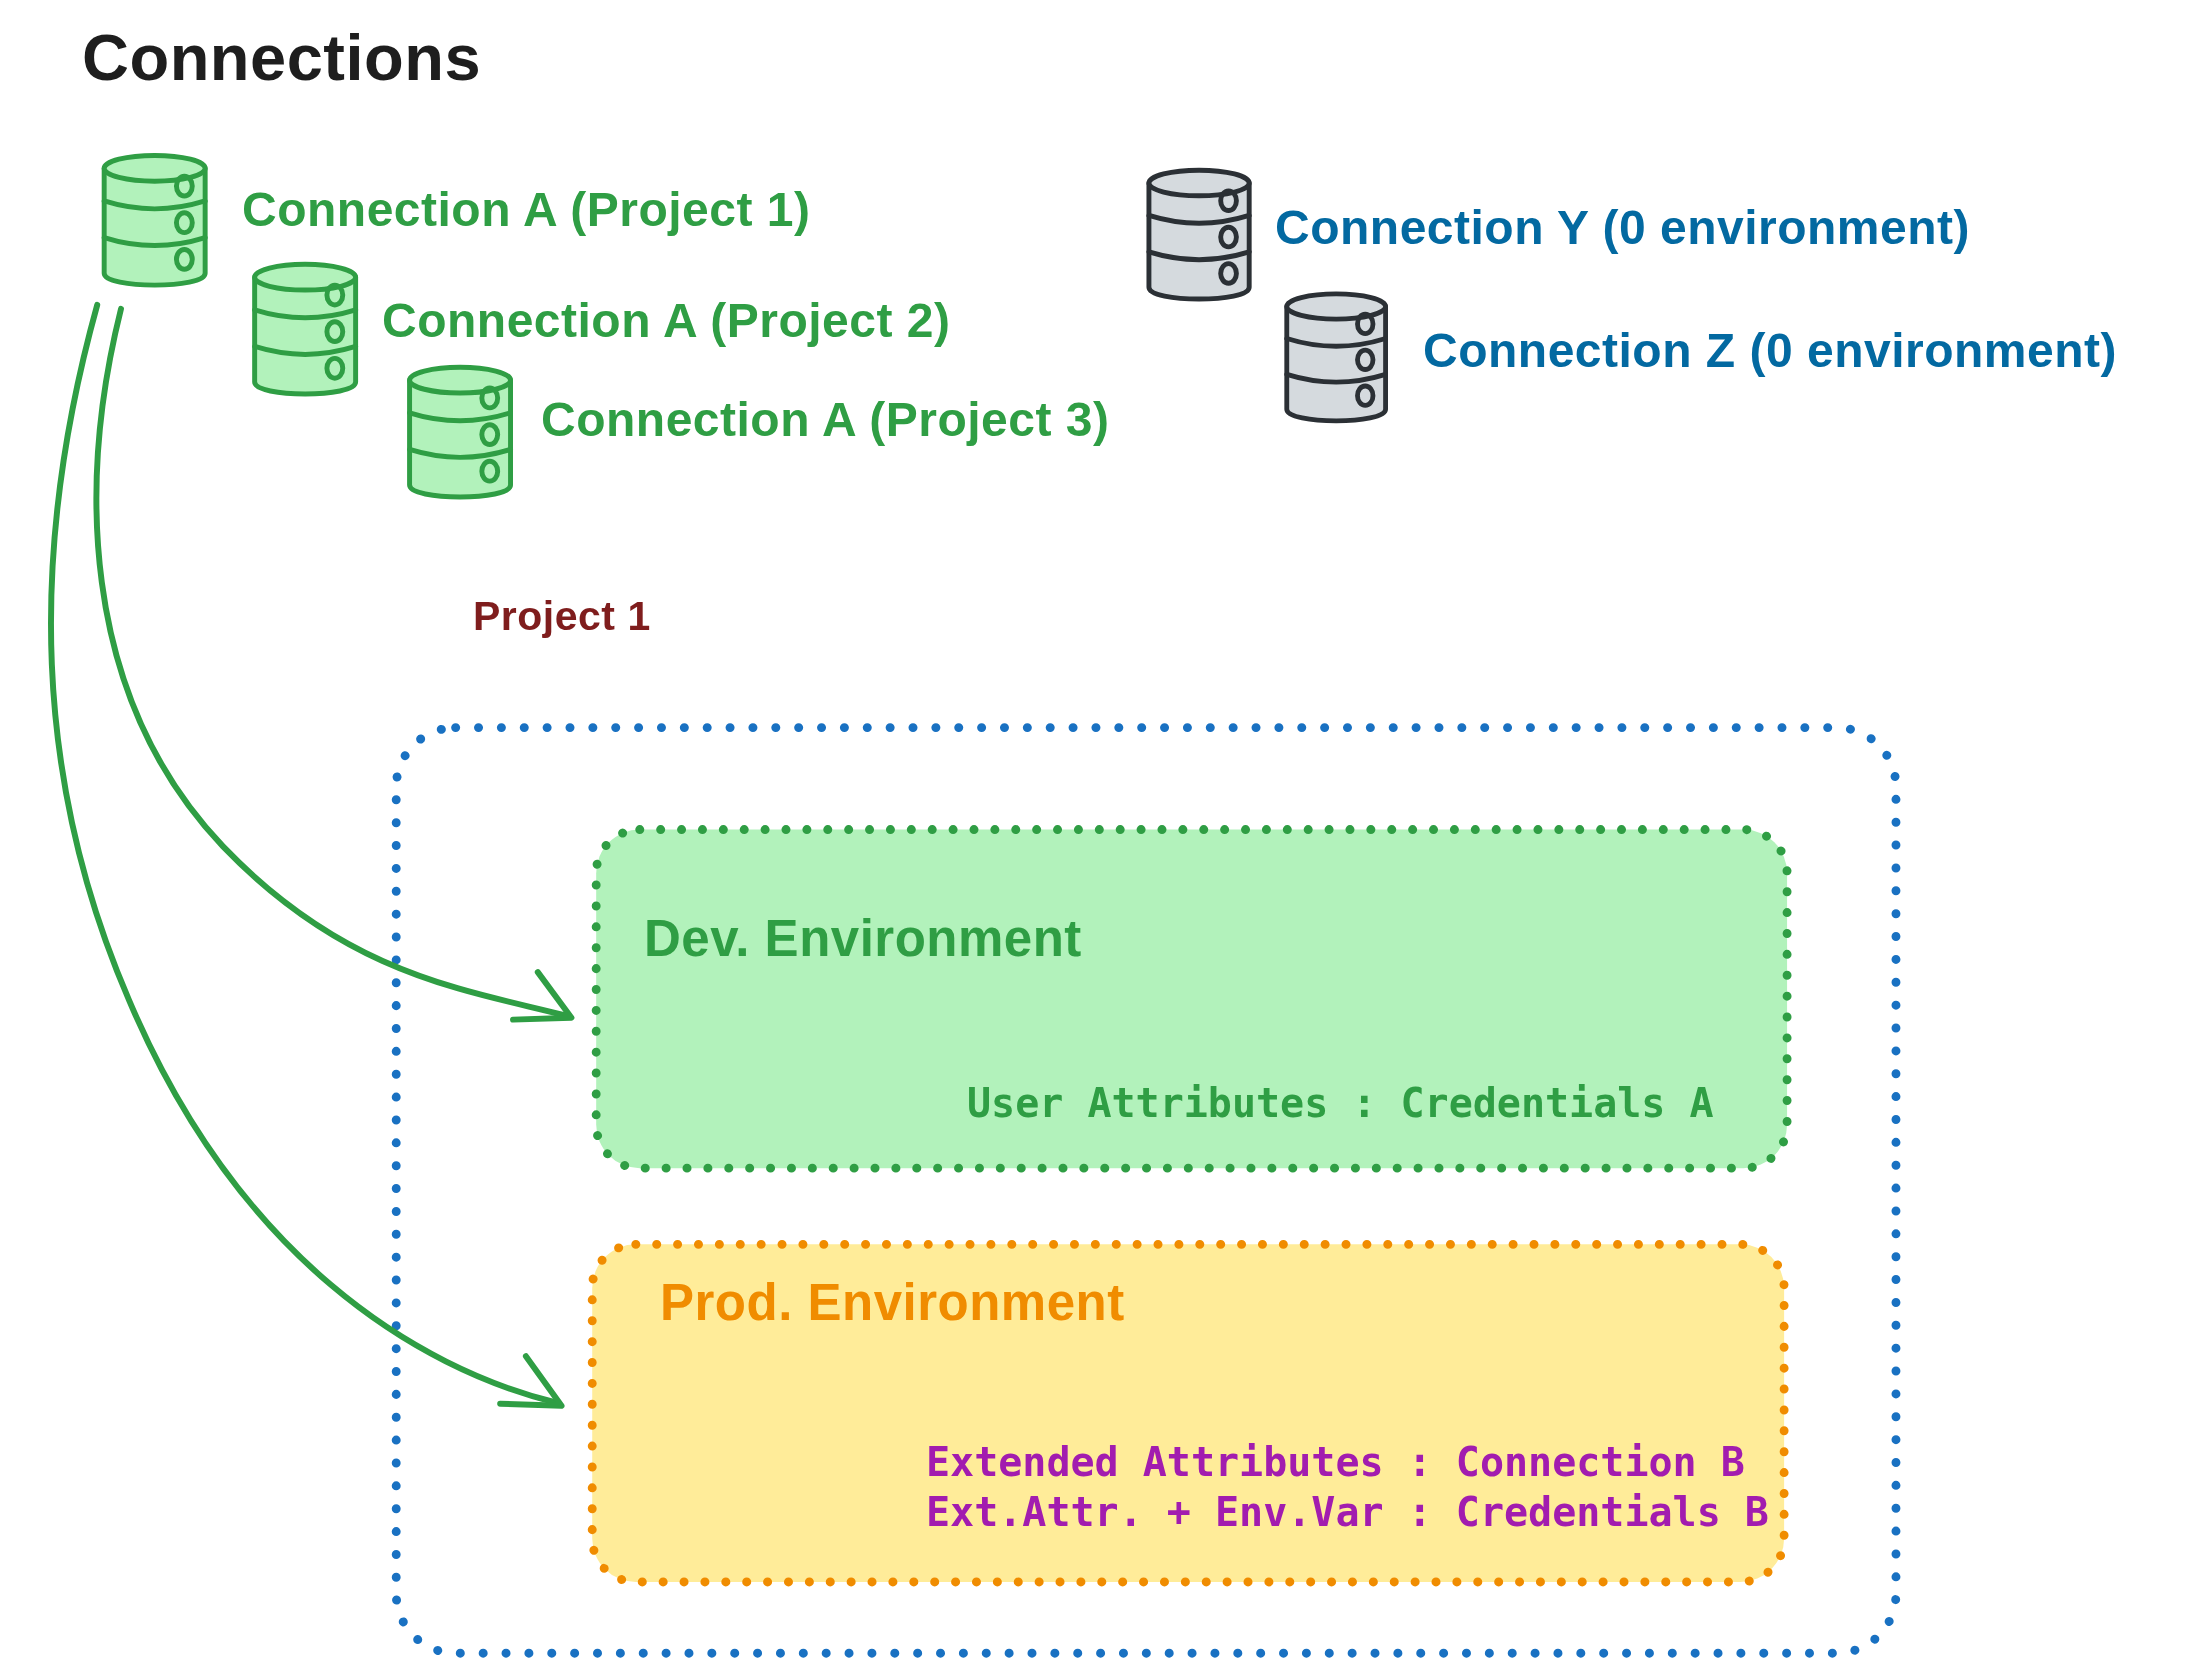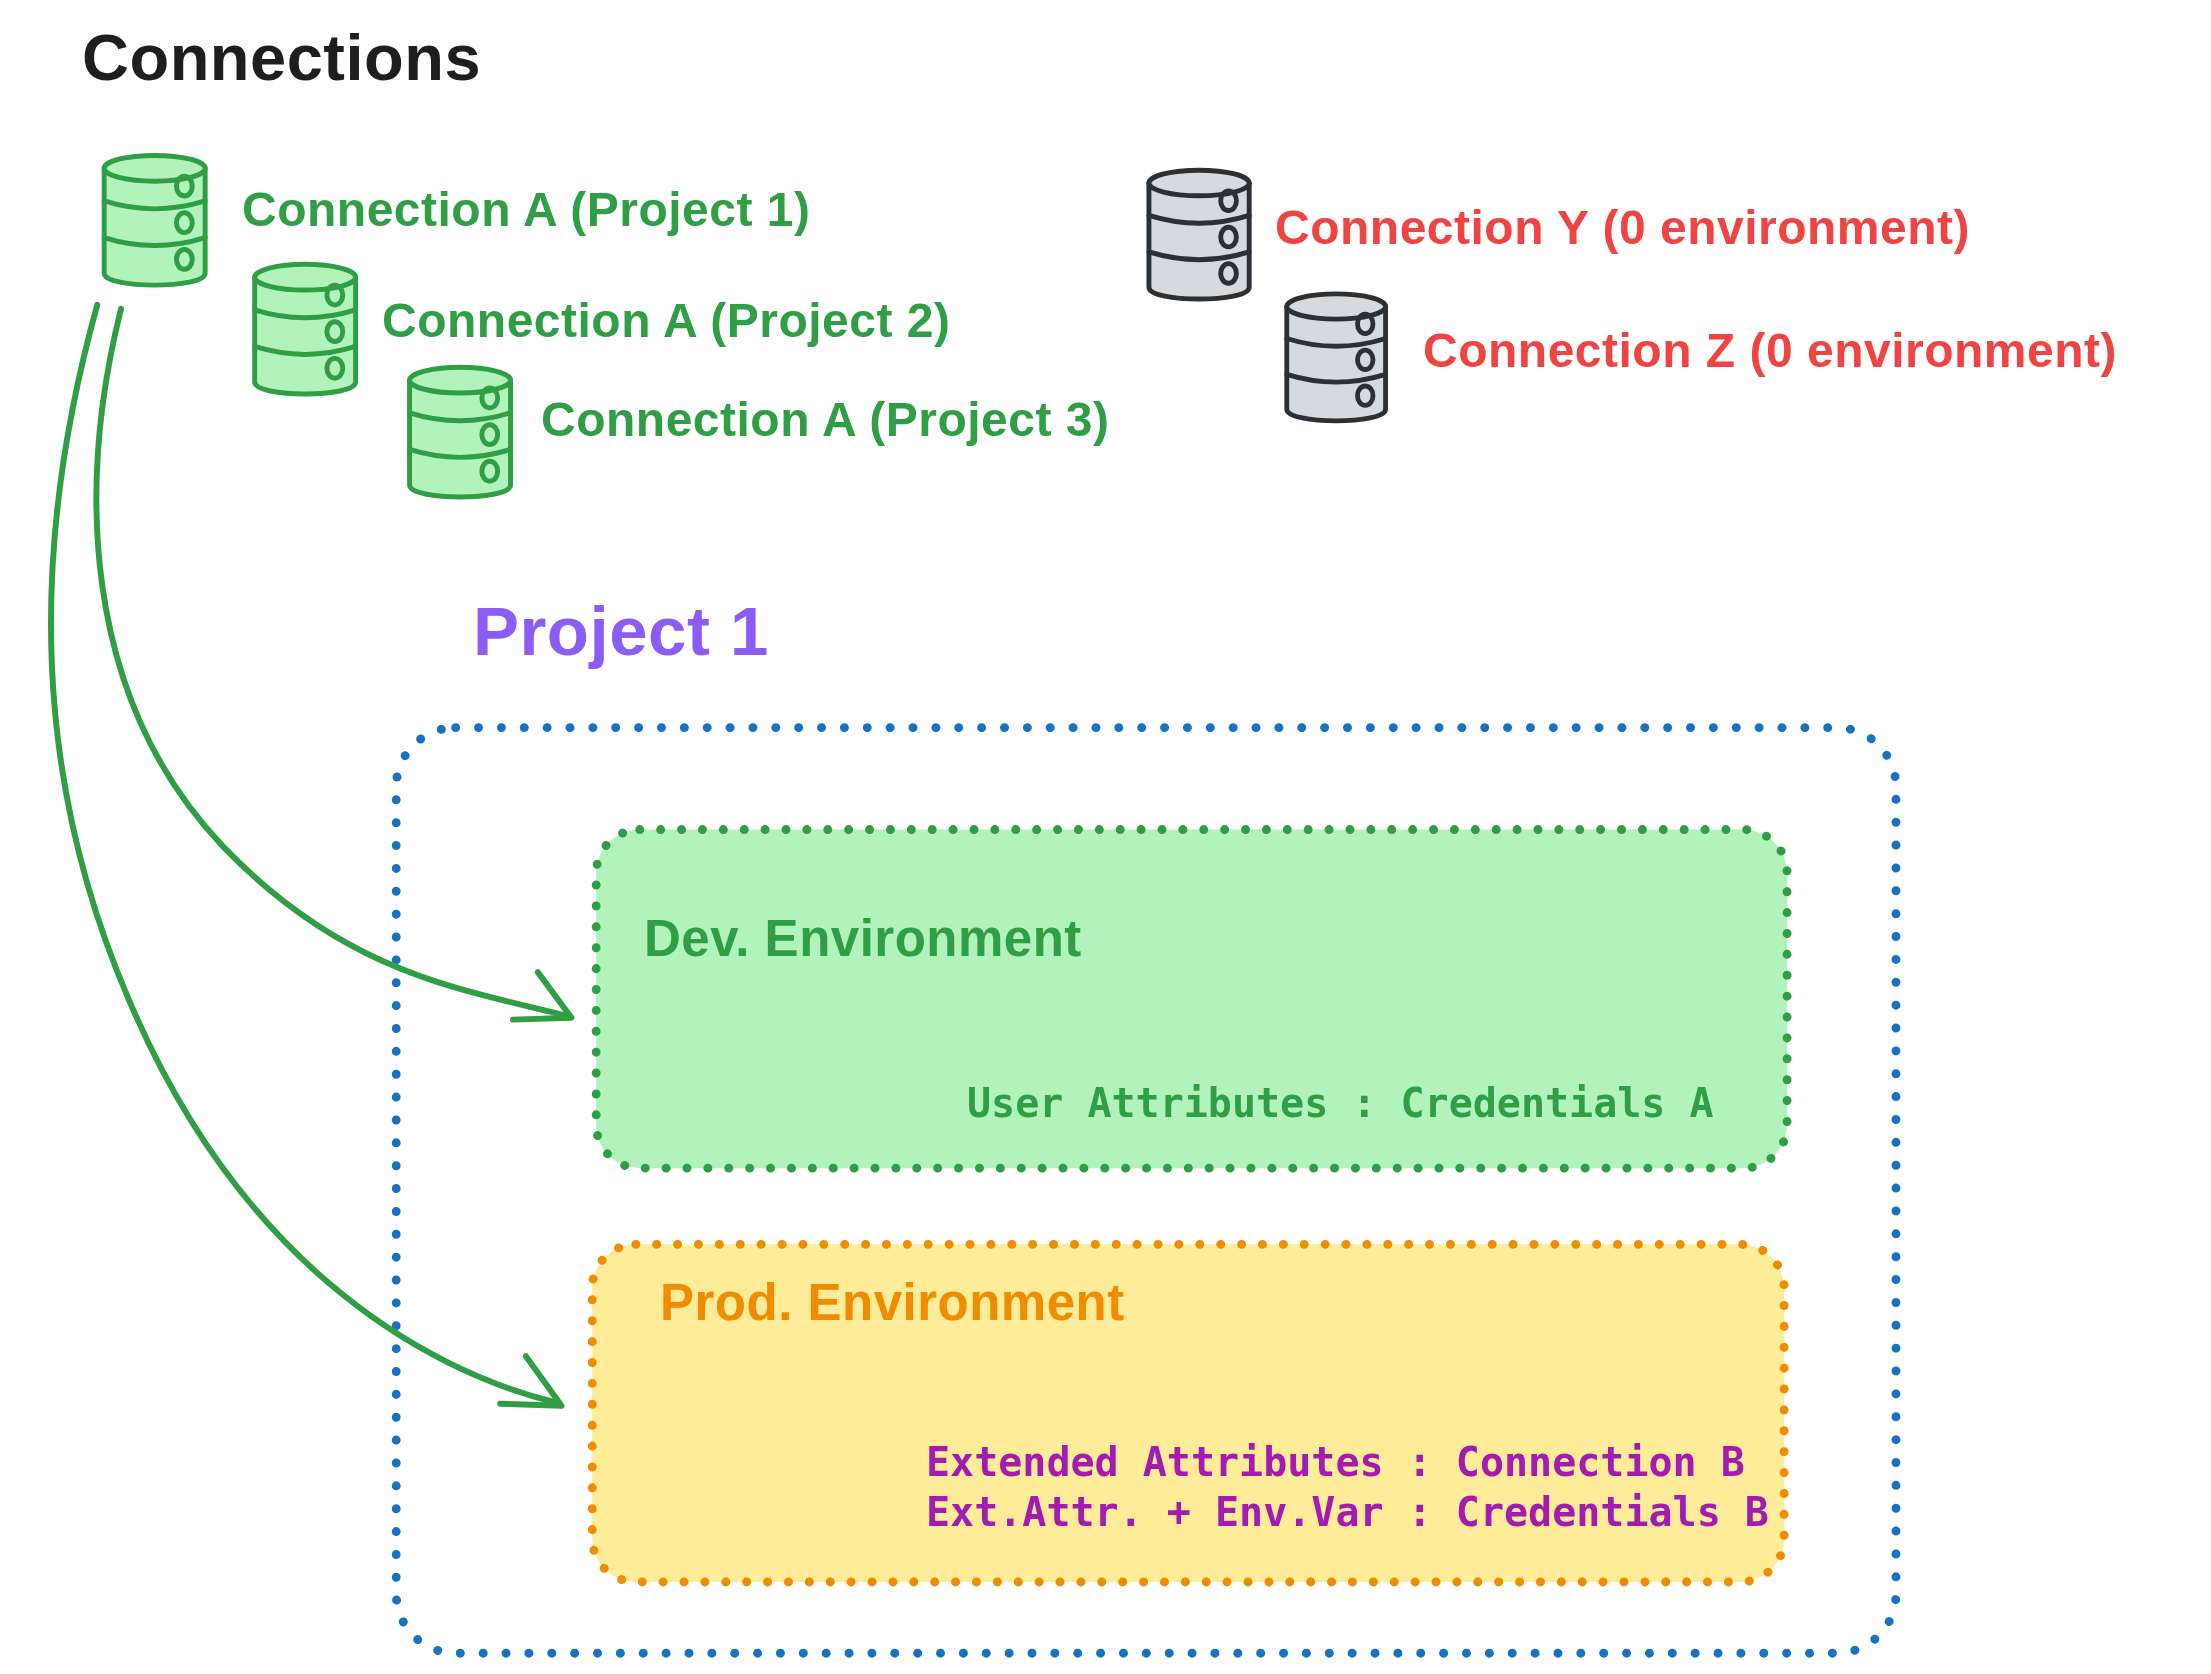--- a/index.html
+++ b/index.html
@@ -13,22 +13,22 @@
   .layer{position:absolute;left:0;top:0;}
   .txt{
     position:absolute;
     white-space:nowrap;
     font-weight:bold;
     line-height:1.1;
     letter-spacing:0.5px;
   }
   .hand-title{font-size:65px;color:#1e1e1e;}
   .hand-label-green{font-size:48px;color:#2f9e44;}
-  .hand-label-ink{font-size:48px;color:#ef4444;}
-  .hand-project{font-size:69px;color:#8b5cf6;}
+  .hand-label-ink{font-size:48px;color:#0369a1;}
+  .hand-project{font-size:41px;color:#7f1d1d;}
   .hand-env-green{font-size:51px;color:#2f9e44;margin-top:44px;}
   .hand-env-orange{font-size:51px;color:#f08c00;}
   .mono{
     font-family:"DejaVu Sans Mono", monospace;
     font-weight:700;
     font-size:40px;
     letter-spacing:0;
   }
   .mono-green{color:#2f9e44;}
   .mono-red{color:#a21caf;}

